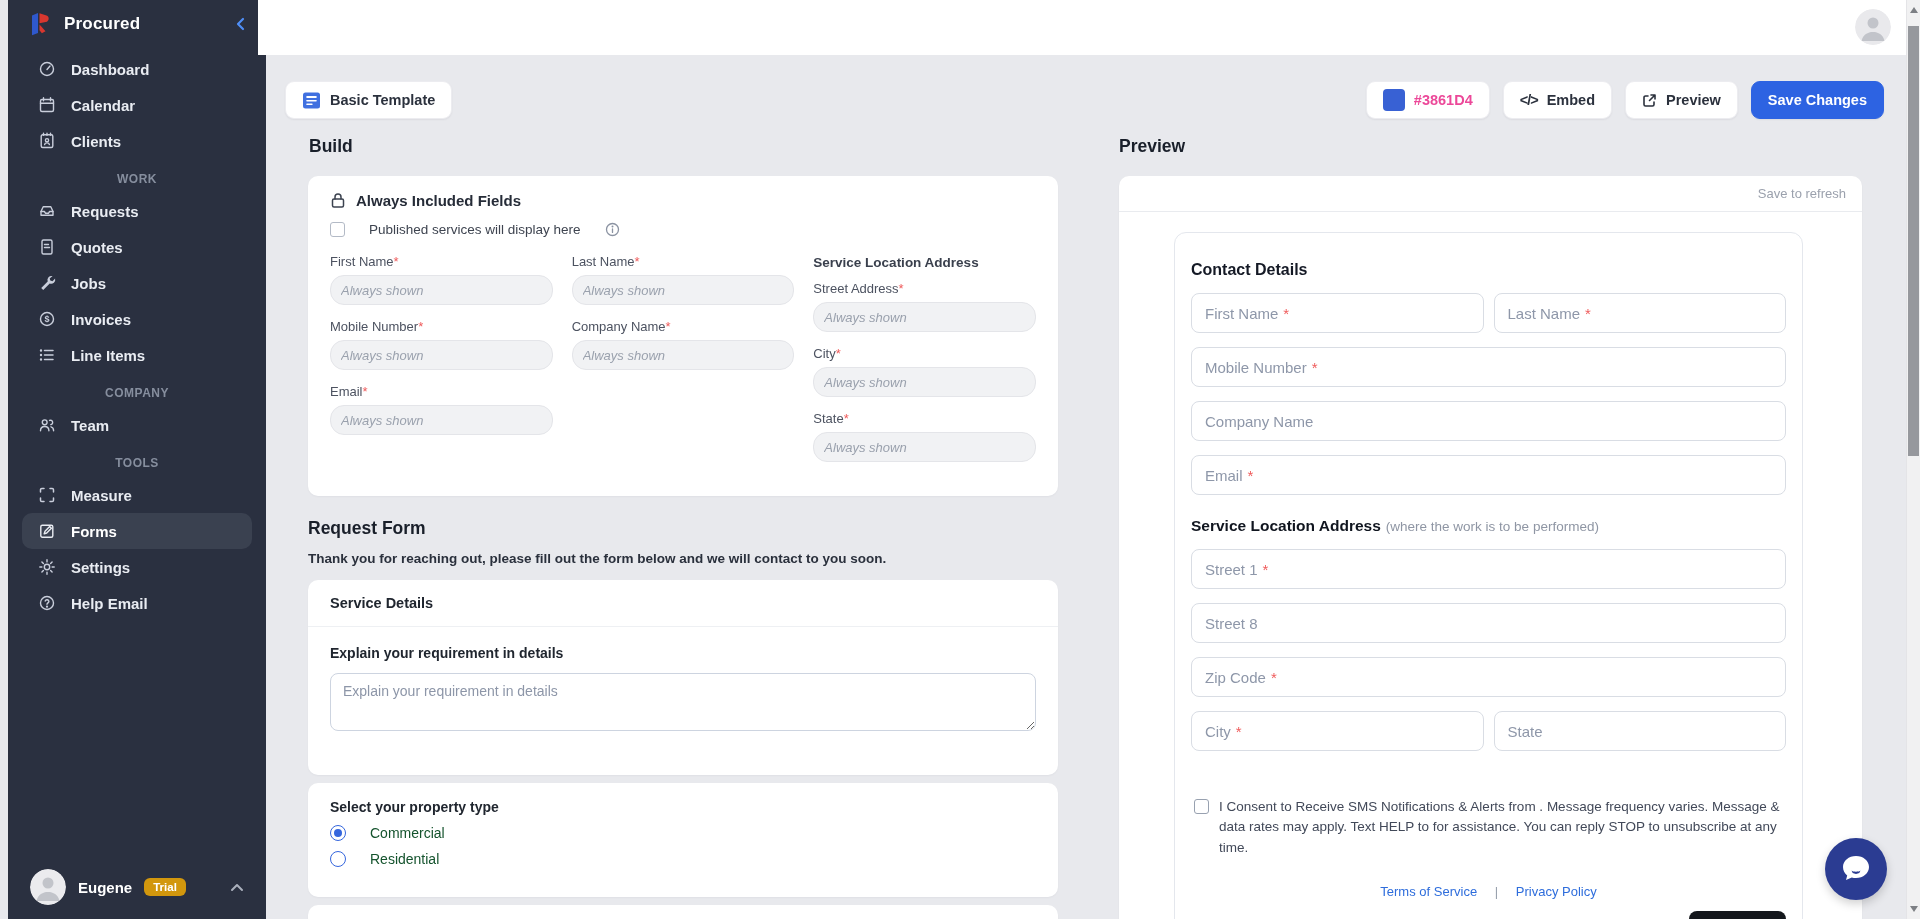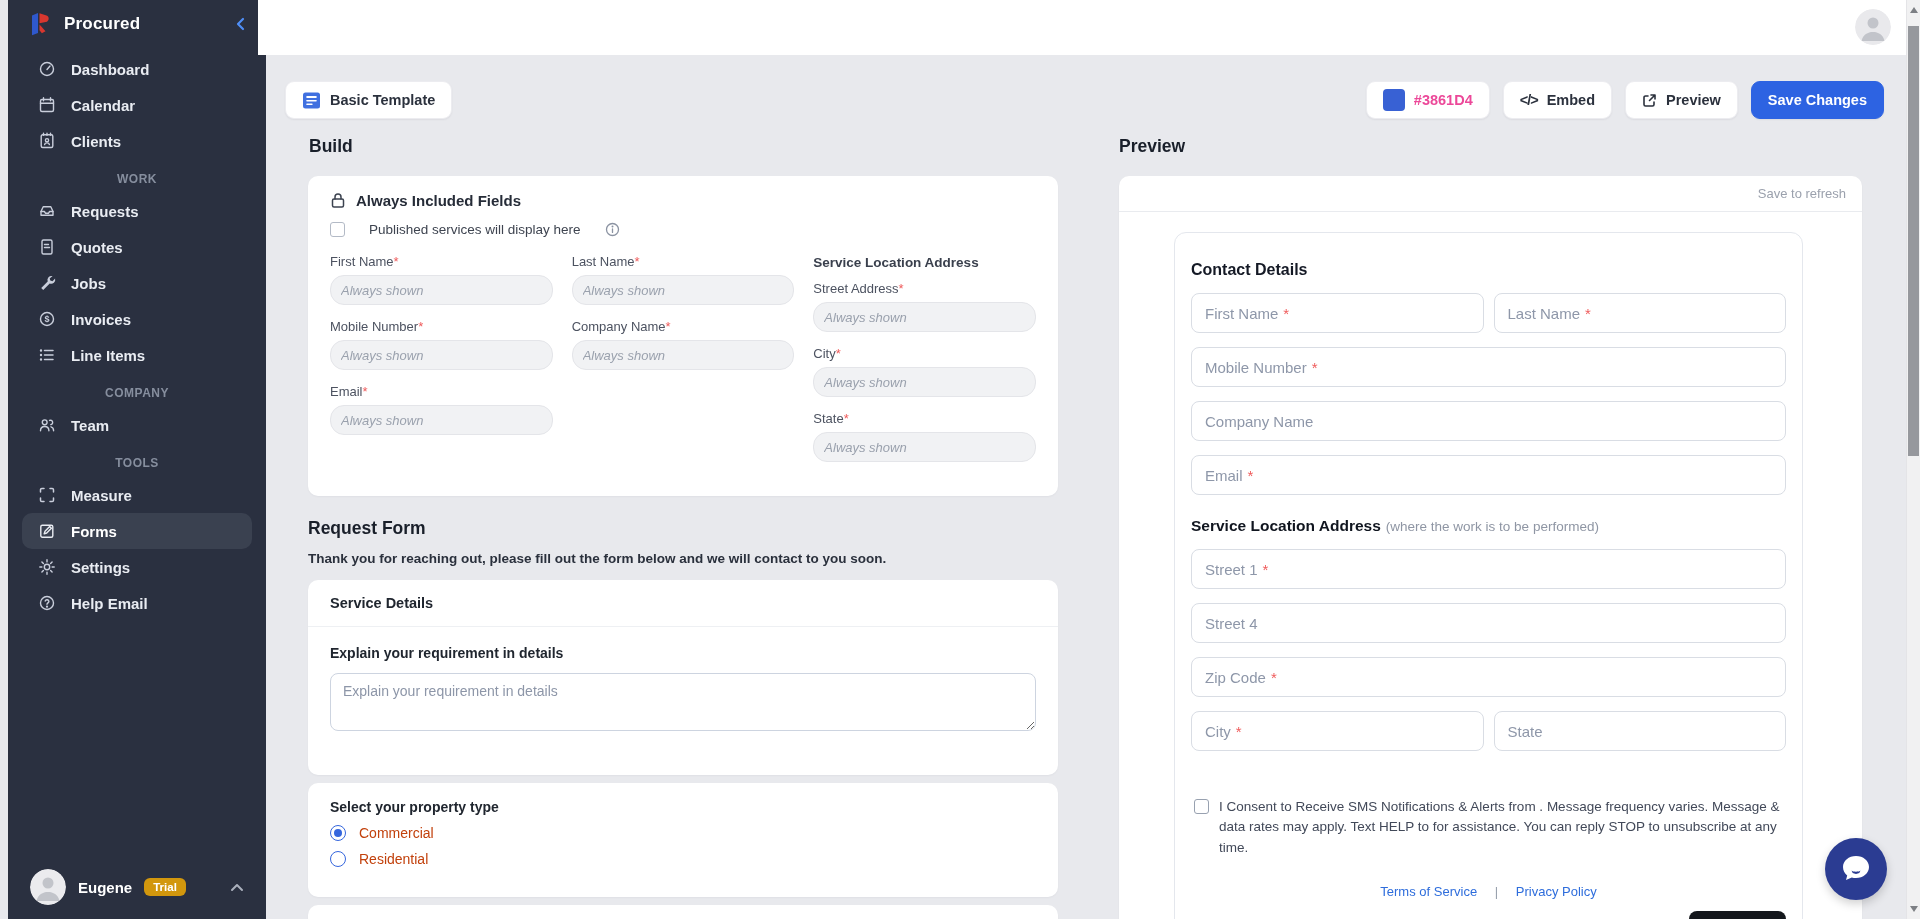--- a/index.html
+++ b/index.html
@@ -53,21 +53,21 @@
   .rf-heading { margin-top:22px; font-size:17.5px; font-weight:700; color:#191f2a; }
   .rf-subtitle { margin-top:12px; font-size:13.5px; font-weight:700; color:#2a303c; }
   .card2 { margin-top:14px; }
   .card2-header { padding:15px 22px; font-size:14.5px; font-weight:700; color:#20262f; border-bottom:1px solid #eef0f3; }
   .card2-body { padding:18px 22px 40px; }
   .req-label { font-size:14px; font-weight:700; color:#20262f; }
   .card2-body textarea { margin-top:12px; width:100%; height:58px; border:1px solid #cdd4e0; border-radius:8px; padding:9px 12px; font-size:14px; font-family:"Liberation Sans",sans-serif; color:#333; resize:vertical; }
   .card2-body textarea::placeholder { color:#8d96a8; }
   .card3 { margin-top:8px; padding:16px 22px 30px; }
   .prop-title { font-size:14px; font-weight:700; color:#20262f; }
-  .radio-row { display:flex; align-items:flex-end; gap:13px; margin-top:10px; font-size:14px; color:#c2410c; cursor:pointer; }
+  .radio-row { display:flex; align-items:flex-end; gap:24px; margin-top:10px; font-size:14px; color:#14532d; cursor:pointer; }
   .radio { width:16px; height:16px; border-radius:50%; border:1.5px solid #3566dd; background:#fff; flex:0 0 16px; position:relative; }
   .radio.checked::after { content:""; position:absolute; left:3px; top:3px; width:8px; height:8px; border-radius:50%; background:#3566dd; }
   .card4 { margin-top:8px; height:52px; }
   
   .preview-panel { position:absolute; left:1119px; top:176px; width:743px; height:800px; background:#fff; border-radius:10px; box-shadow:0 1px 2px rgba(16,24,40,.05); }
   .pv-header { height:36px; display:flex; align-items:center; justify-content:flex-end; padding:0 16px; font-size:13px; color:#9ba1ad; border-bottom:1px solid #e9ebef; }
   .pv-card { margin:20px 59px 0 55px; border:1px solid #e4e7ed; border-radius:12px; padding:28px 16px 20px; }
   .pv-title { font-size:16px; font-weight:700; color:#141925; }
   .pv-row { display:flex; gap:10px; margin-top:14px; }
   .pfield { flex:1; height:40px; border:1px solid #d9dde4; border-radius:8px; background:#fff; display:flex; align-items:center; padding:0 13px; font-size:15px; color:#8e97a9; cursor:text; }
@@ -406,21 +406,21 @@
       </div>
 
       <div class="pv-row">
         <div class="pfield">
             <span>Street 1</span>
             <span class="req">*</span>
           </div>
       </div>
       <div class="pv-row">
         <div class="pfield">
-            <span>Street 4</span>
+            <span>Street 8</span>
           </div>
       </div>
       <div class="pv-row">
         <div class="pfield">
             <span>Zip Code</span>
             <span class="req">*</span>
           </div>
       </div>
       <div class="pv-row">
         <div class="pfield">

